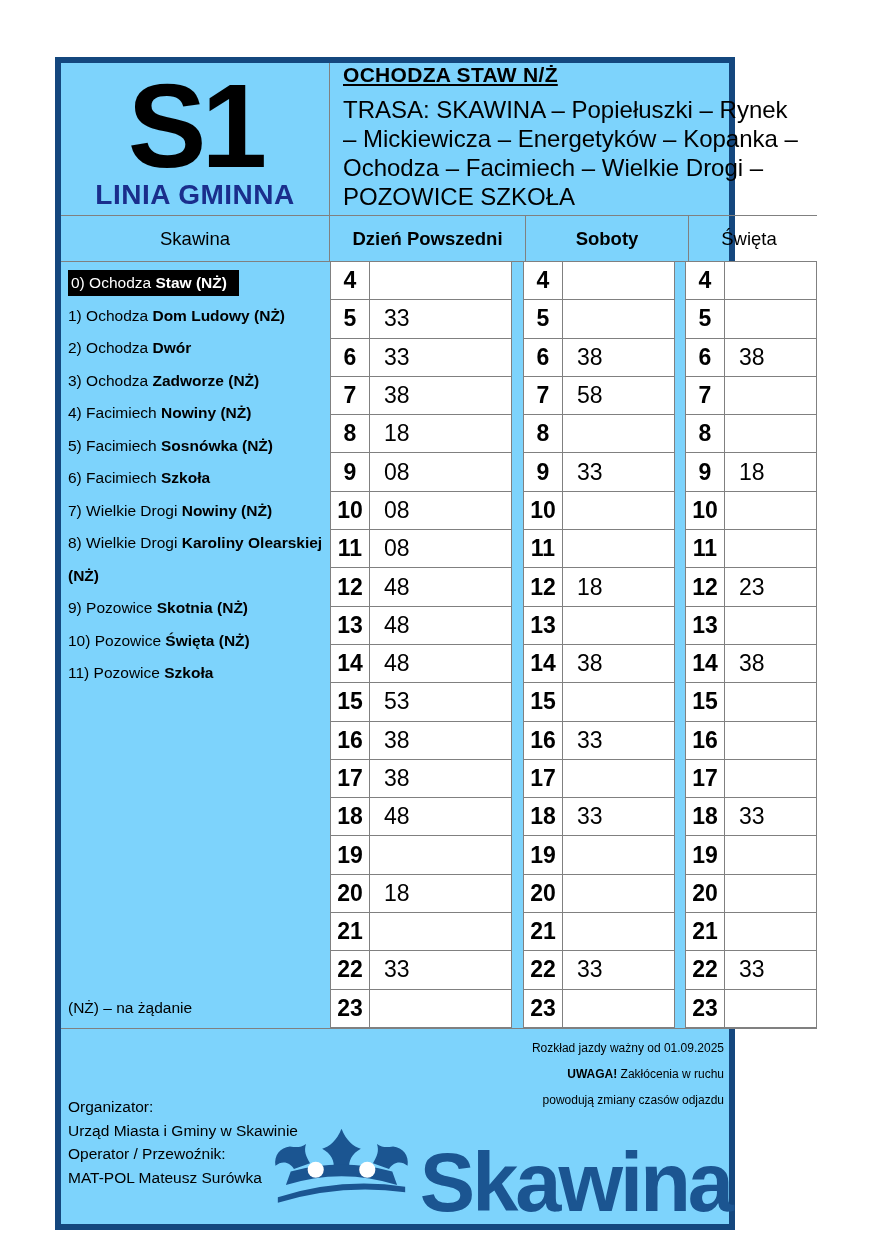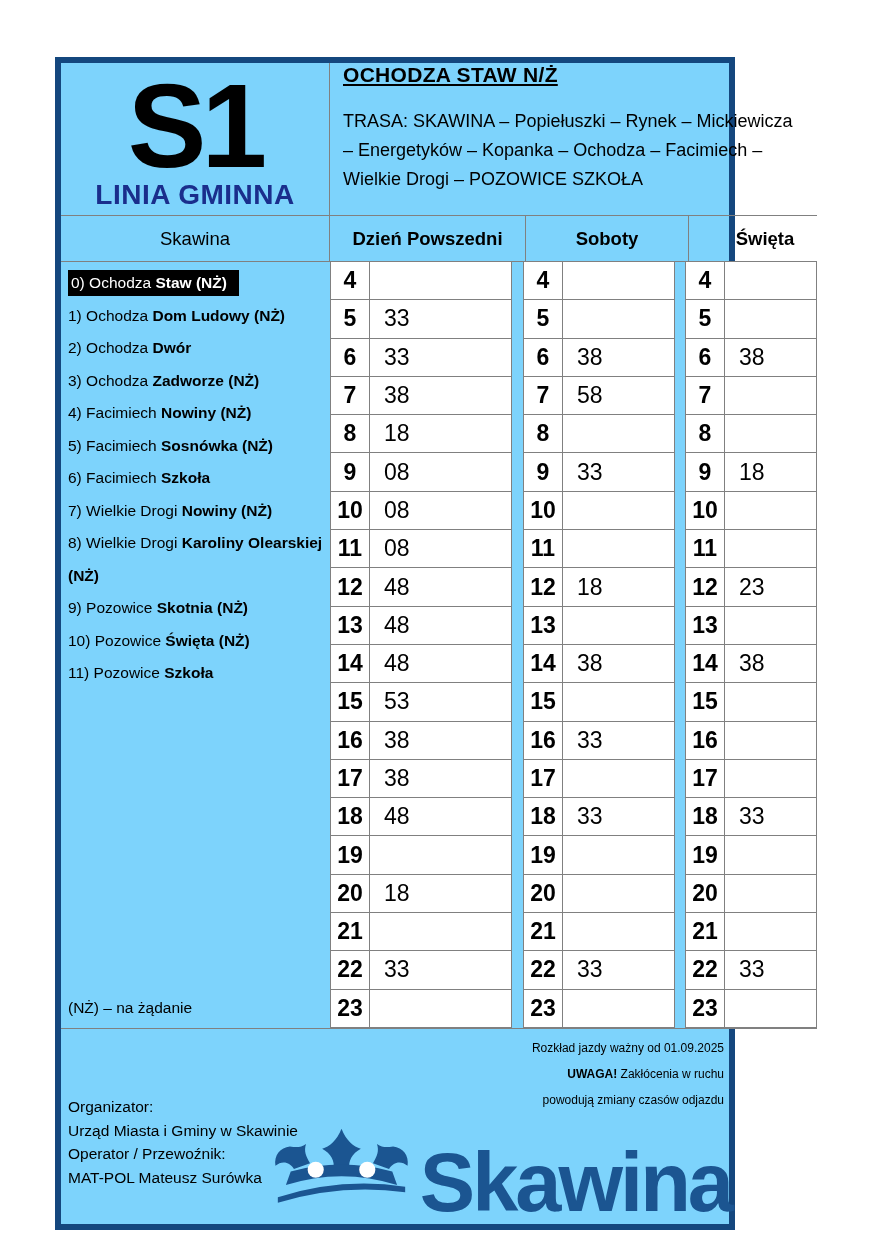--- a/index.html
+++ b/index.html
@@ -23,31 +23,31 @@
     position:absolute;left:0;top:0;width:269px;height:152px;
     border-right:1px solid var(--grid);text-align:center;
   }
   .line-number{font-size:118px;font-weight:bold;line-height:.8;margin-top:16px;letter-spacing:-5px}
   .line-type{font-size:28px;font-weight:bold;color:var(--accent);margin-top:6px;letter-spacing:.5px}
   .top-right{
     position:absolute;left:270px;top:0;width:486px;height:152px;
     padding:0 0 0 12px;
   }
   .title{font-size:21px;font-weight:bold;text-decoration:underline;letter-spacing:.3px}
-  .route{font-size:18px;line-height:29px;width:458px;margin-top:20px}
+  .route{font-size:24px;line-height:29px;width:458px;margin-top:8px}
   
   .header-row{
     position:absolute;left:0;top:152px;width:756px;height:47px;
     border-top:1px solid var(--grid);border-bottom:1px solid var(--grid);
   }
   .hcell{position:absolute;top:0;height:45px;display:flex;align-items:center;justify-content:center;font-size:18.5px}
   .hcell.c-stops{left:0;width:269px;border-right:1px solid var(--grid)}
   .hcell.c-dp{left:269px;width:196px;border-right:1px solid var(--grid);font-weight:bold}
   .hcell.c-sob{left:465px;width:163px;border-right:1px solid var(--grid);font-weight:bold}
-  .hcell.c-sw{left:640px;width:128px;font-weight:bold}
+  .hcell.c-sw{left:624px;width:128px;font-weight:normal}
   
   .stops-list{position:absolute;left:7px;top:204px;width:258px;font-size:15.5px;line-height:32.5px}
   .stop b{font-weight:bold}
   .stoptext.hl{background:#000;color:#fff;padding:4px 12px 5px 3px}
   .note{position:absolute;left:7px;top:936px;font-size:15.5px}
   
   .subtable{
     position:absolute;top:199px;display:grid;grid-auto-rows:38.3px;
     border-left:1px solid var(--grid);
   }

